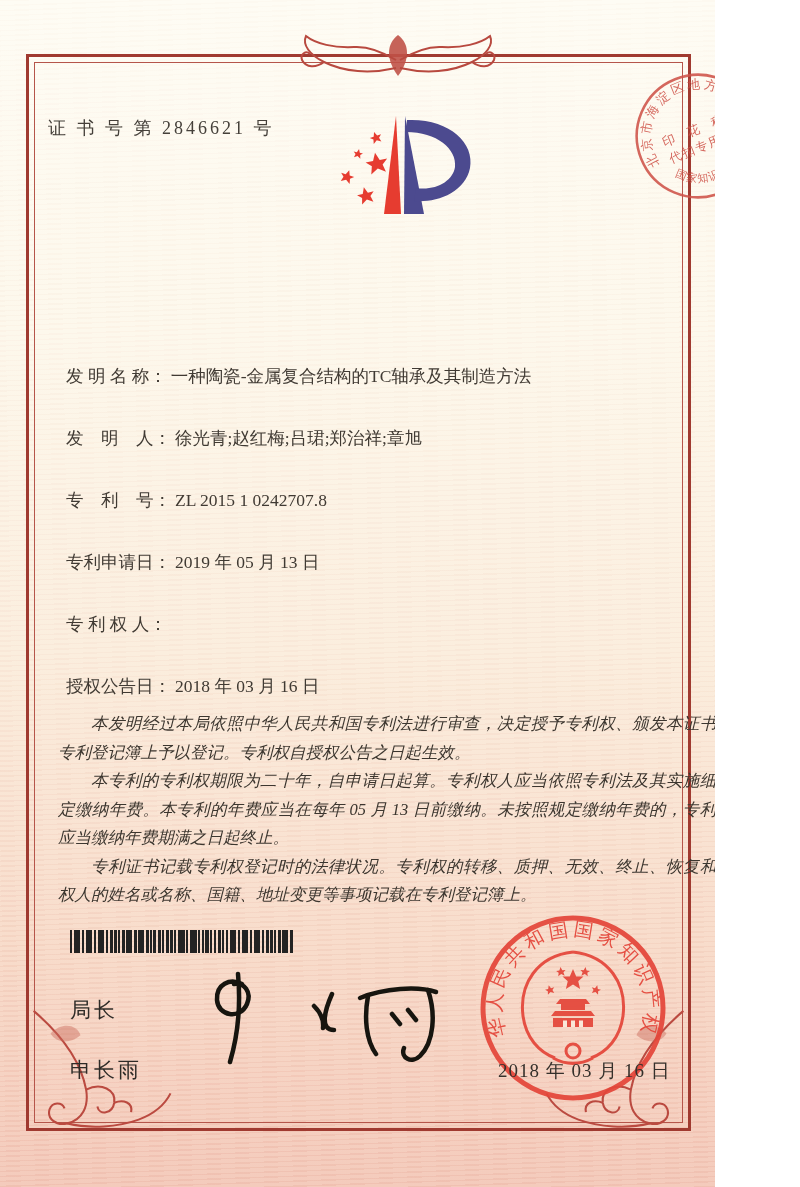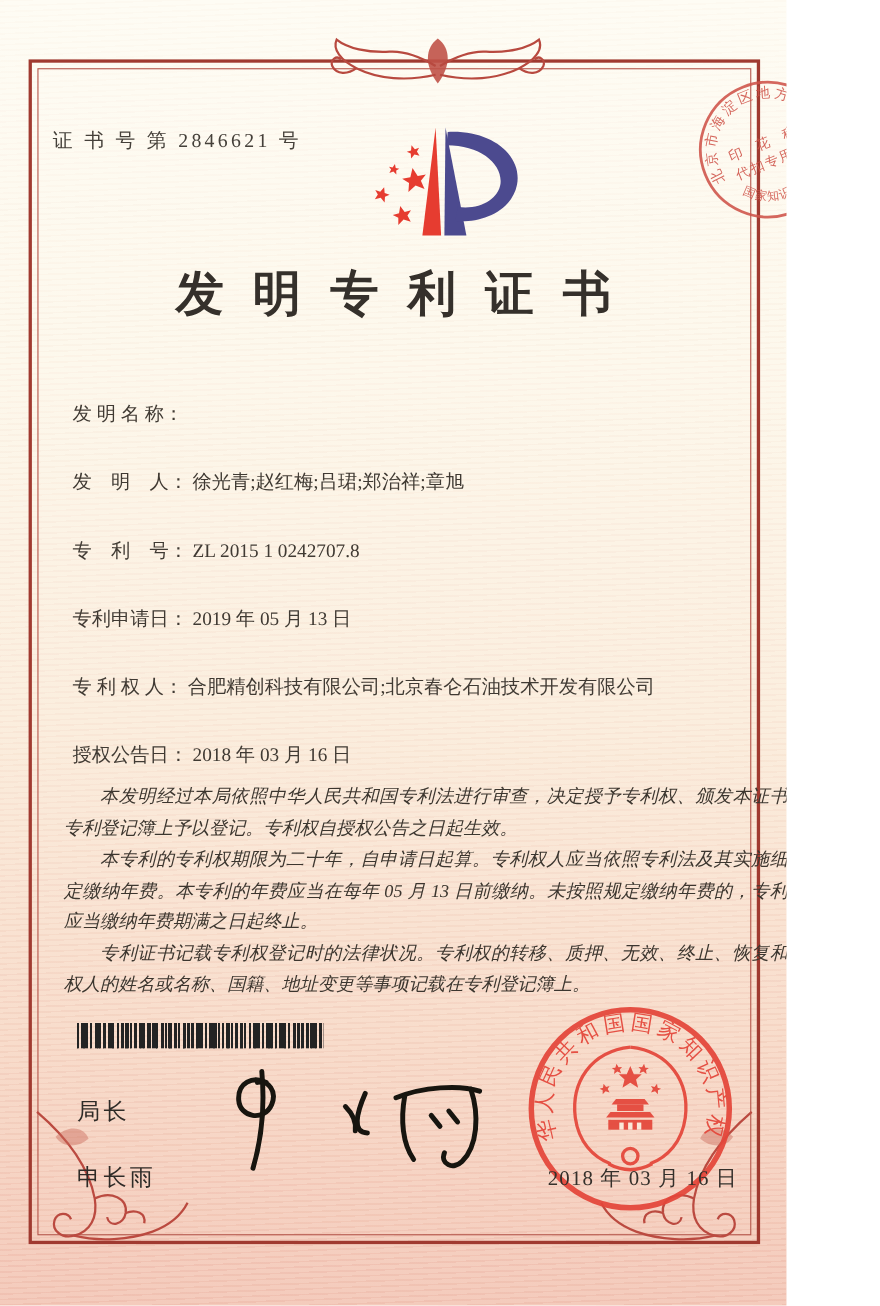--- a/index.html
+++ b/index.html
@@ -115,41 +115,40 @@
         <textPath href="#ts-top" startOffset="50%">北京市海淀区地方税务局</textPath>
       </text>
       <text font-size="13" letter-spacing="1" fill="#cf5349" text-anchor="middle">
         <textPath href="#ts-bot" startOffset="50%">国家知识产权局</textPath>
       </text>
       <text x="100" y="97" font-size="15" letter-spacing="6" text-anchor="middle" fill="#cf5349">印 花 税</text>
       <text x="100" y="118" font-size="14.5" letter-spacing="2" text-anchor="middle" fill="#cf5349">代扣专用章</text>
     </g>
   </svg>
 
-  <div class="doc-title">发明专利证书</div>
 
   <div class="fields">
     <div class="field">
       <span class="lbl">发 明 名 称：</span>
+      <span class="val">一种陶瓷-金属复合结构的TC轴承及其制造方法</span>
     </div>
     <div class="field">
       <span class="lbl">发　明　人：</span>
       <span class="val">徐光青;赵红梅;吕珺;郑治祥;章旭</span>
     </div>
     <div class="field">
       <span class="lbl">专　利　号：</span>
       <span class="val">ZL 2015 1 0242707.8</span>
     </div>
     <div class="field">
       <span class="lbl">专利申请日：</span>
       <span class="val">2019 年 05 月 13 日</span>
     </div>
     <div class="field">
       <span class="lbl">专 利 权 人：</span>
-      <span class="val">合肥精创科技有限公司;北京春仑石油技术开发有限公司</span>
     </div>
     <div class="field">
       <span class="lbl">授权公告日：</span>
       <span class="val">2018 年 03 月 16 日</span>
     </div>
   </div>
 
   <div class="paras">
     <p>本发明经过本局依照中华人民共和国专利法进行审查，决定授予专利权、颁发本证书并在专利登记簿上予以登记。专利权自授权公告之日起生效。</p>
     <p>本专利的专利权期限为二十年，自申请日起算。专利权人应当依照专利法及其实施细则规定缴纳年费。本专利的年费应当在每年 05 月 13 日前缴纳。未按照规定缴纳年费的，专利权自应当缴纳年费期满之日起终止。</p>

